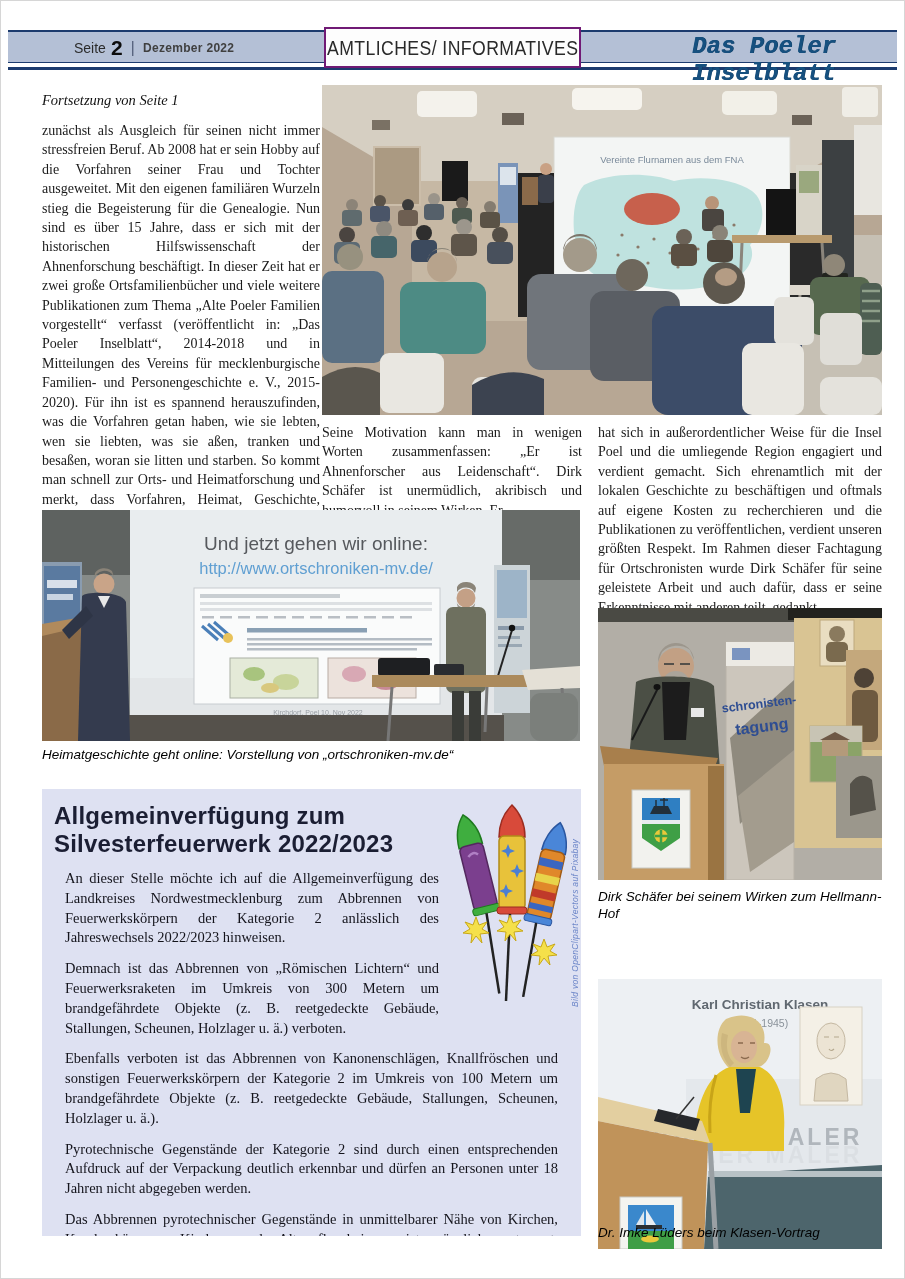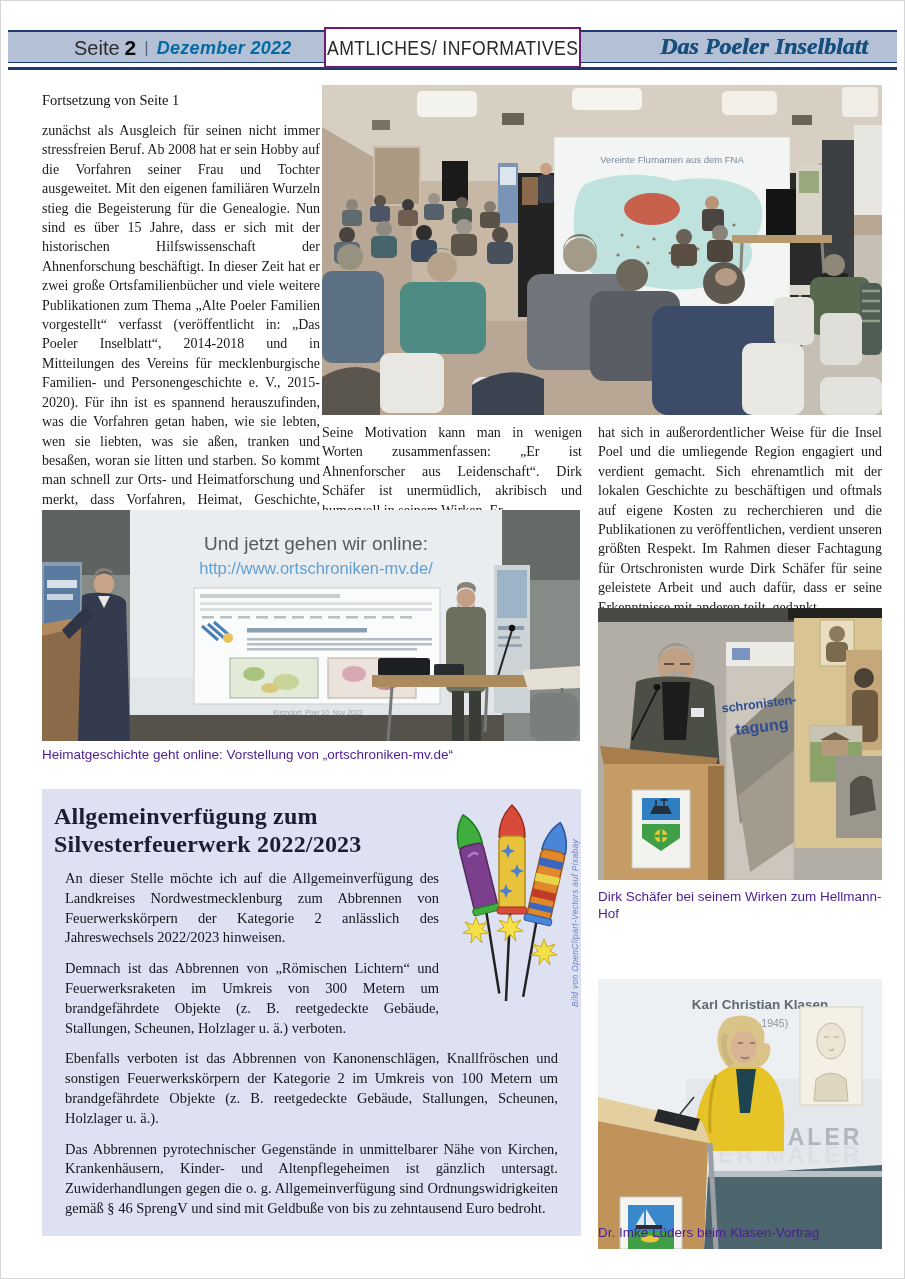--- a/index.html
+++ b/index.html
@@ -4,44 +4,44 @@
 <style>
   html,body{margin:0;padding:0;background:#fff;}
   .page{position:relative;width:905px;height:1279px;background:#ffffff;overflow:hidden;
         box-shadow:inset 0 0 0 1px #d6d6d6;font-family:"Liberation Serif",serif;color:#1a1a1a;}
   
   .hbar{position:absolute;left:8px;top:30px;width:889px;height:33px;background:#b4c0d6;
         border-top:2px solid #1c3b6e;border-bottom:1px solid #1c3b6e;box-sizing:border-box;}
   .hrule{position:absolute;left:8px;top:67px;width:889px;height:3px;background:#1c3b6e;}
   .hleft{position:absolute;left:74px;top:33px;height:30px;display:flex;align-items:center;
          font-family:"Liberation Sans",sans-serif;}
-  .hleft .w1{font-size:20px;color:#2b2b2b;}
+  .hleft .w1{font-size:14px;color:#2b2b2b;}
   .hleft .w2{font-size:21px;font-weight:bold;color:#0c0c0c;margin-left:5px;}
   .hleft .w3{font-size:17px;color:#5b6residual77;color:#58647e;margin:0 8px;}
-  .hleft .w4{font-size:18px;font-weight:bold;color:#0369a1;letter-spacing:.3px;font-style:italic;}
+  .hleft .w4{font-size:12px;font-weight:bold;color:#404040;letter-spacing:.3px;}
   .secbox{position:absolute;left:324px;top:27px;width:257px;height:41px;background:#fdfdfd;
           border:2px solid #701a75;box-sizing:border-box;display:flex;align-items:center;justify-content:center;z-index:3;}
   .secbox span{font-family:"Liberation Sans",sans-serif;font-size:21px;color:#2a2a2a;
                transform:scaleX(.84);letter-spacing:.5px;white-space:nowrap;}
   .masthead{position:absolute;left:638px;top:33px;width:252px;text-align:center;
-            font-family:Liberation Serif, serif;font-style:italic;font-weight:bold;
+            font-family:Liberation Mono, monospace;font-style:italic;font-weight:bold;
             font-size:24px;color:#16507f;text-shadow:.4px .4px 0 #0f3b61;}
   
-  .contnote{position:absolute;left:42px;top:92px;font-size:14.5px;color:#111;}
+  .contnote{position:absolute;left:42px;top:92px;font-style:italic;font-size:14.5px;color:#111;}
   .colserif{position:absolute;font-size:14px;line-height:19.4px;text-align:justify;hyphens:auto;}
   .c1{left:42px;top:121px;width:278px;}
   .c2{left:322px;top:423px;width:260px;}
   .c3{left:598px;top:423px;width:284px;}
   .photo{position:absolute;overflow:hidden;}
-  .caption{position:absolute;font-family:"Liberation Sans",sans-serif;
-           font-size:13.5px;line-height:17px;color:#4c1d95;}
+  .caption{position:absolute;font-family:"Liberation Sans",sans-serif;font-style:italic;
+           font-size:13.5px;line-height:17px;color:#000000;}
   
   .notice{position:absolute;left:42px;top:789px;width:539px;height:447px;background:#dee1f2;
           box-sizing:border-box;padding:13px 12px 8px 12px;overflow:hidden;}
-  .notice h2{margin:0 0 10px 0;font-family:Liberation Serif, serif;font-weight:bold;
+  .notice h2{margin:0 0 10px 0;font-family:Liberation Sans, sans-serif;font-weight:bold;
              font-size:24px;line-height:28px;color:#1b1e33;letter-spacing:.2px;}
   .nbody p{margin:11px;font-size:14.5px;line-height:19.8px;text-align:justify;color:#14141c;}
   .rfloat{float:right;width:130px;height:140px;}
   .rockets{position:absolute;right:14px;top:10px;}
   .imgcredit{position:absolute;right:1px;top:48px;height:170px;writing-mode:vertical-rl;
              transform:rotate(180deg);font-family:"Liberation Sans",sans-serif;font-style:italic;
              font-size:8.5px;color:#6b85c8;letter-spacing:.3px;}
   svg text{font-family:"Liberation Sans",sans-serif;}
   .blurry{filter:blur(.4px);}
 </style>
@@ -273,20 +273,21 @@
   <div class="caption" style="left:42px;top:746px;width:538px;">Heimatgeschichte geht online: Vorstellung von „ortschroniken-mv.de“</div>
 
   <div class="notice">
     <h2><span>Allgemeinverfügung zum</span><br>
       <span>Silvesterfeuerwerk 2022/2023</span></h2>
     <div class="nbody">
       <div class="rfloat"></div>
       <p>An dieser Stelle möchte ich auf die Allgemeinverfügung des Landkreises Nordwestmecklenburg zum Abbrennen von Feuerwerkskörpern der Kategorie 2 anlässlich des Jahreswechsels 2022/2023 hinweisen.</p>
       <p>Demnach ist das Abbrennen von „Römischen Lichtern“ und Feuerwerksraketen im Umkreis von 300 Metern um brandgefährdete Objekte (z. B. reetgedeckte Gebäude, Stallungen, Scheunen, Holzlager u. ä.) verboten.</p>
       <p>Ebenfalls verboten ist das Abbrennen von Kanonenschlägen, Knallfröschen und sonstigen Feuerwerkskörpern der Kategorie 2 im Umkreis von 100 Metern um brandgefährdete Objekte (z. B. reetgedeckte Gebäude, Stallungen, Scheunen, Holzlager u. ä.).</p>
+      <p>Pyrotechnische Gegenstände der Kategorie 2 sind durch einen entsprechenden Aufdruck auf der Verpackung deutlich erkennbar und dürfen an Personen unter 18 Jahren nicht abgegeben werden.</p>
       <p>Das Abbrennen pyrotechnischer Gegenstände in unmittelbarer Nähe von Kirchen, Krankenhäusern, Kinder- und Altenpflegeheimen ist gänzlich untersagt. Zuwiderhandlungen gegen die o. g. Allgemeinverfügung sind Ordnungswidrigkeiten gemäß § 46 SprengV und sind mit Geldbuße von bis zu zehntausend Euro bedroht.</p>
 
     </div>
 
     <svg class="rockets" width="118" height="208" viewBox="0 0 118 208">
 
       <g transform="rotate(-14 30 80)">
         <path d="M30,14 C38,22 42,34 42,46 L18,46 C18,34 22,22 30,14 Z" fill="#3fae3f" stroke="#1e7a1e" stroke-width="1.5"></path>
         <rect x="18" y="45" width="24" height="66" rx="5" fill="#7b3f8e" stroke="#54285f" stroke-width="1.5"></rect>
         <rect x="16" y="108" width="28" height="7" rx="3" fill="#3fae3f" stroke="#1e7a1e"></rect>

